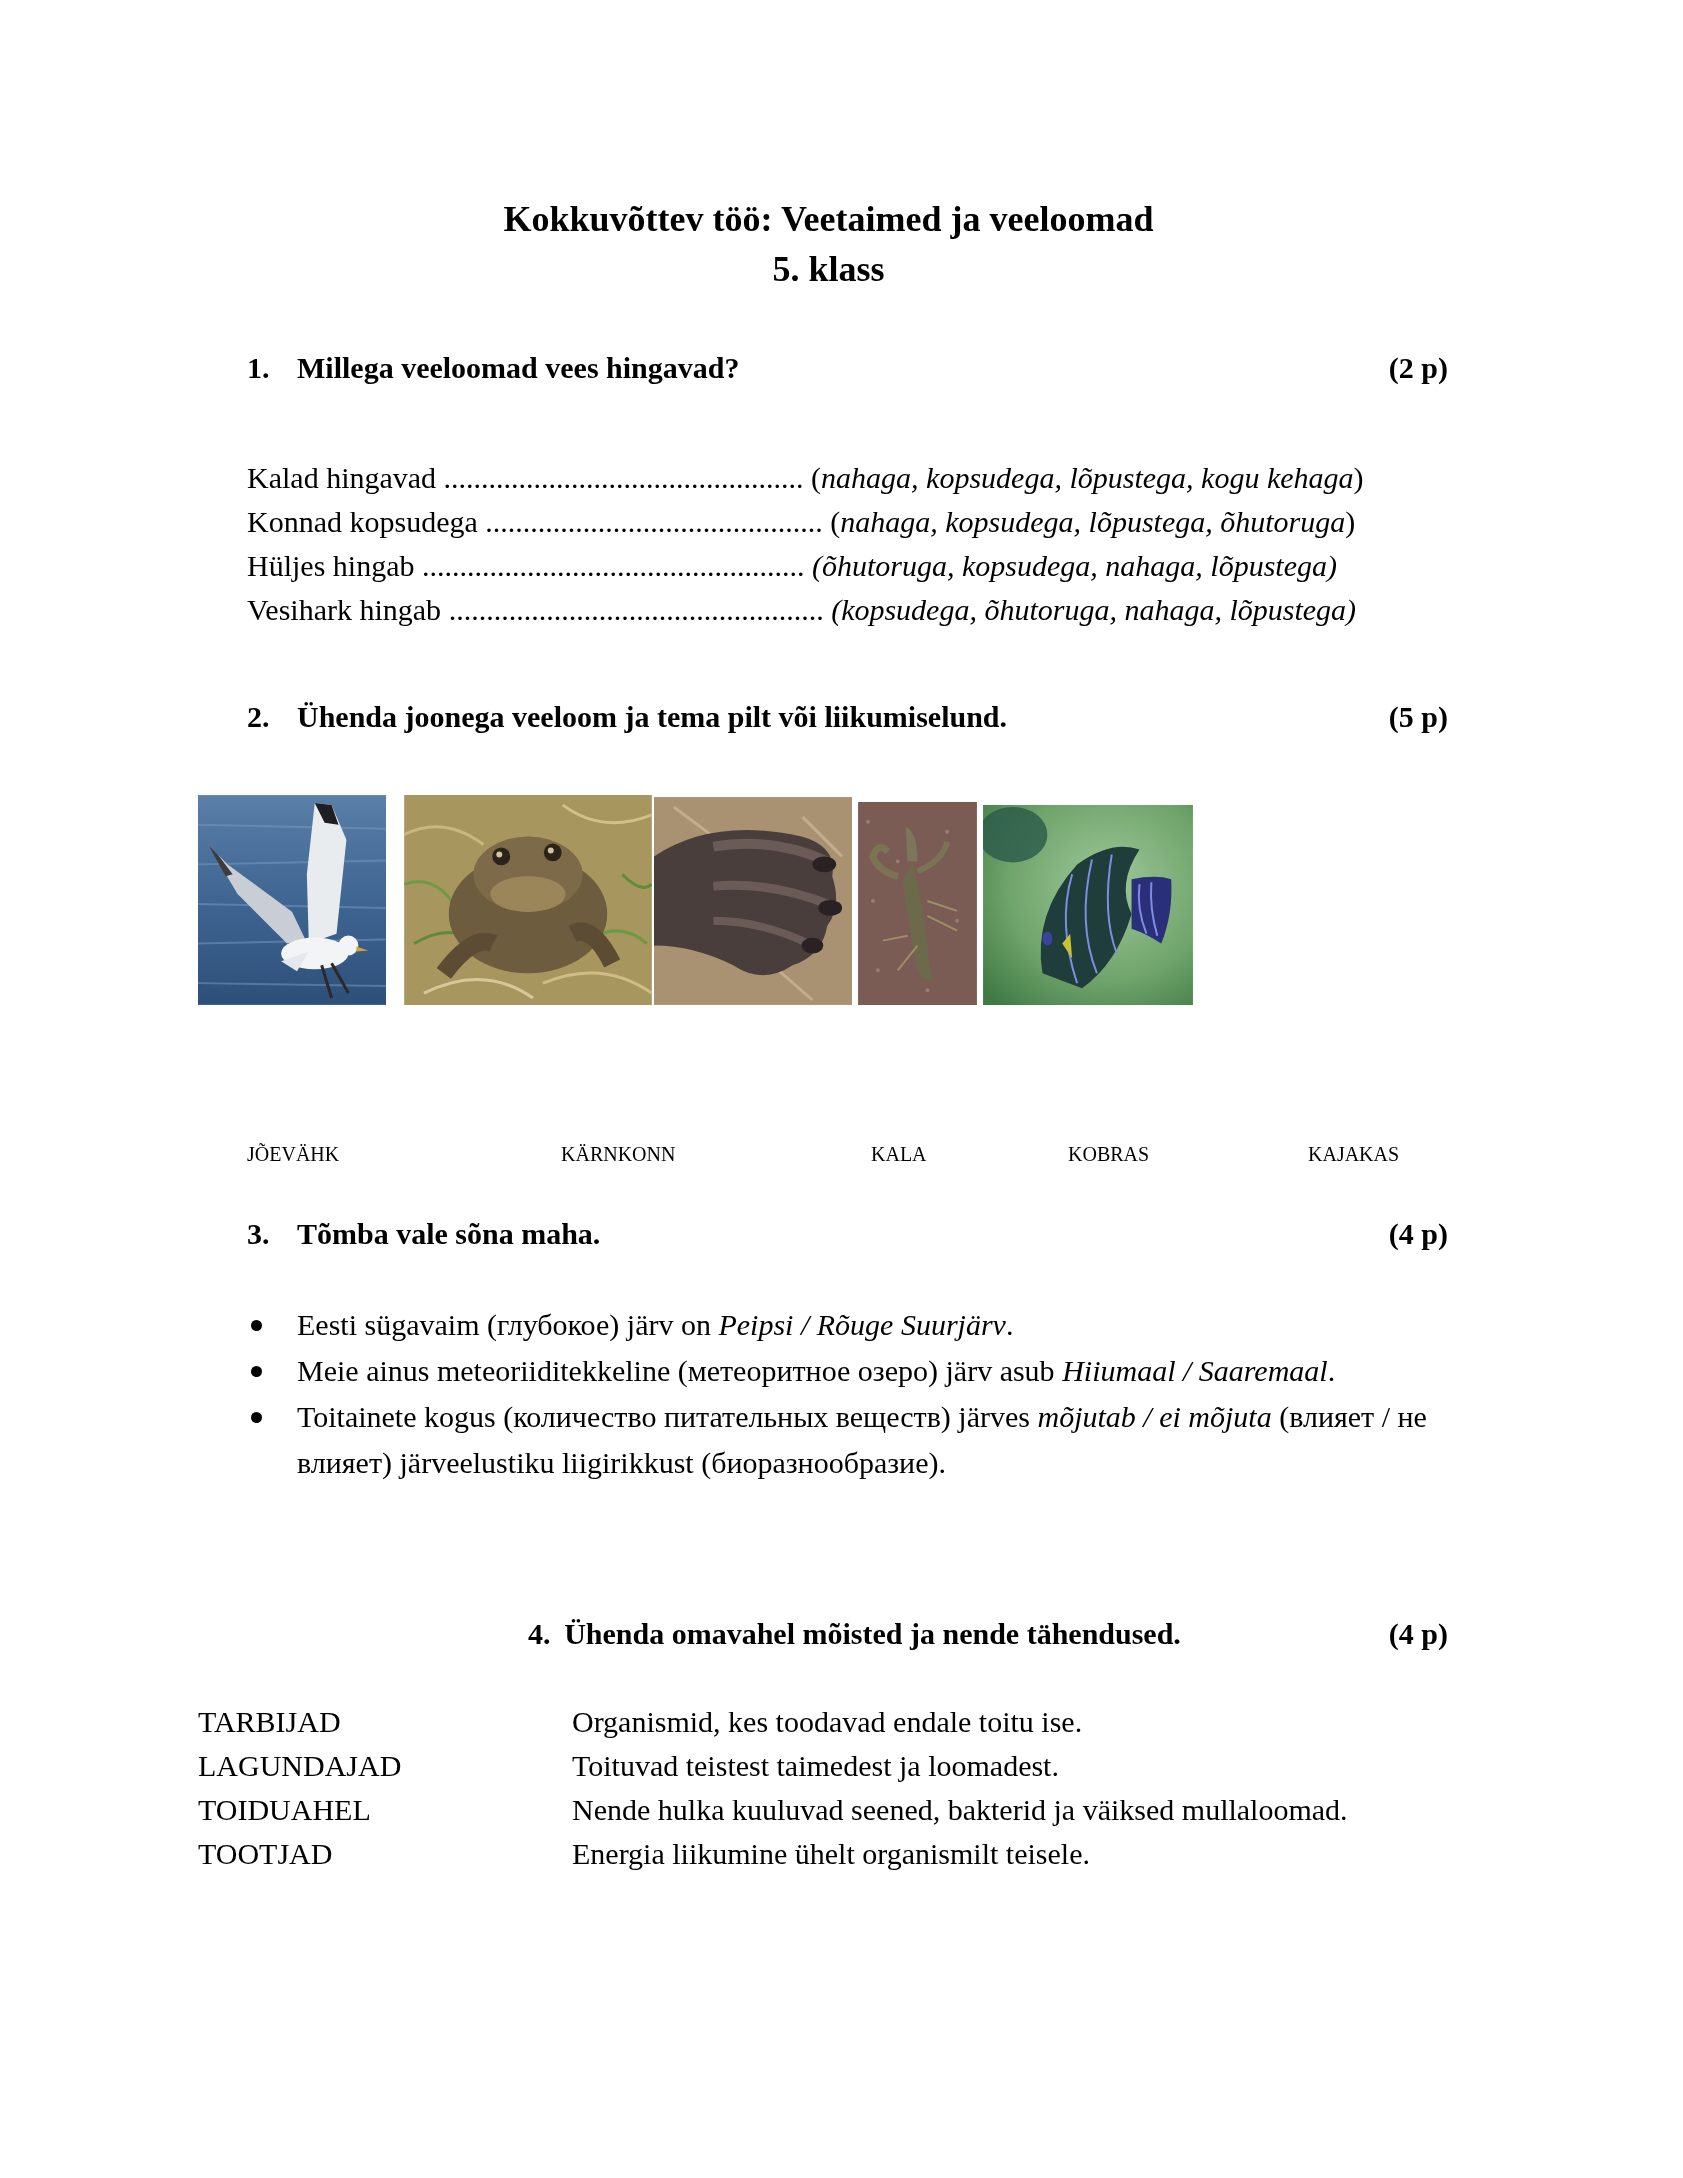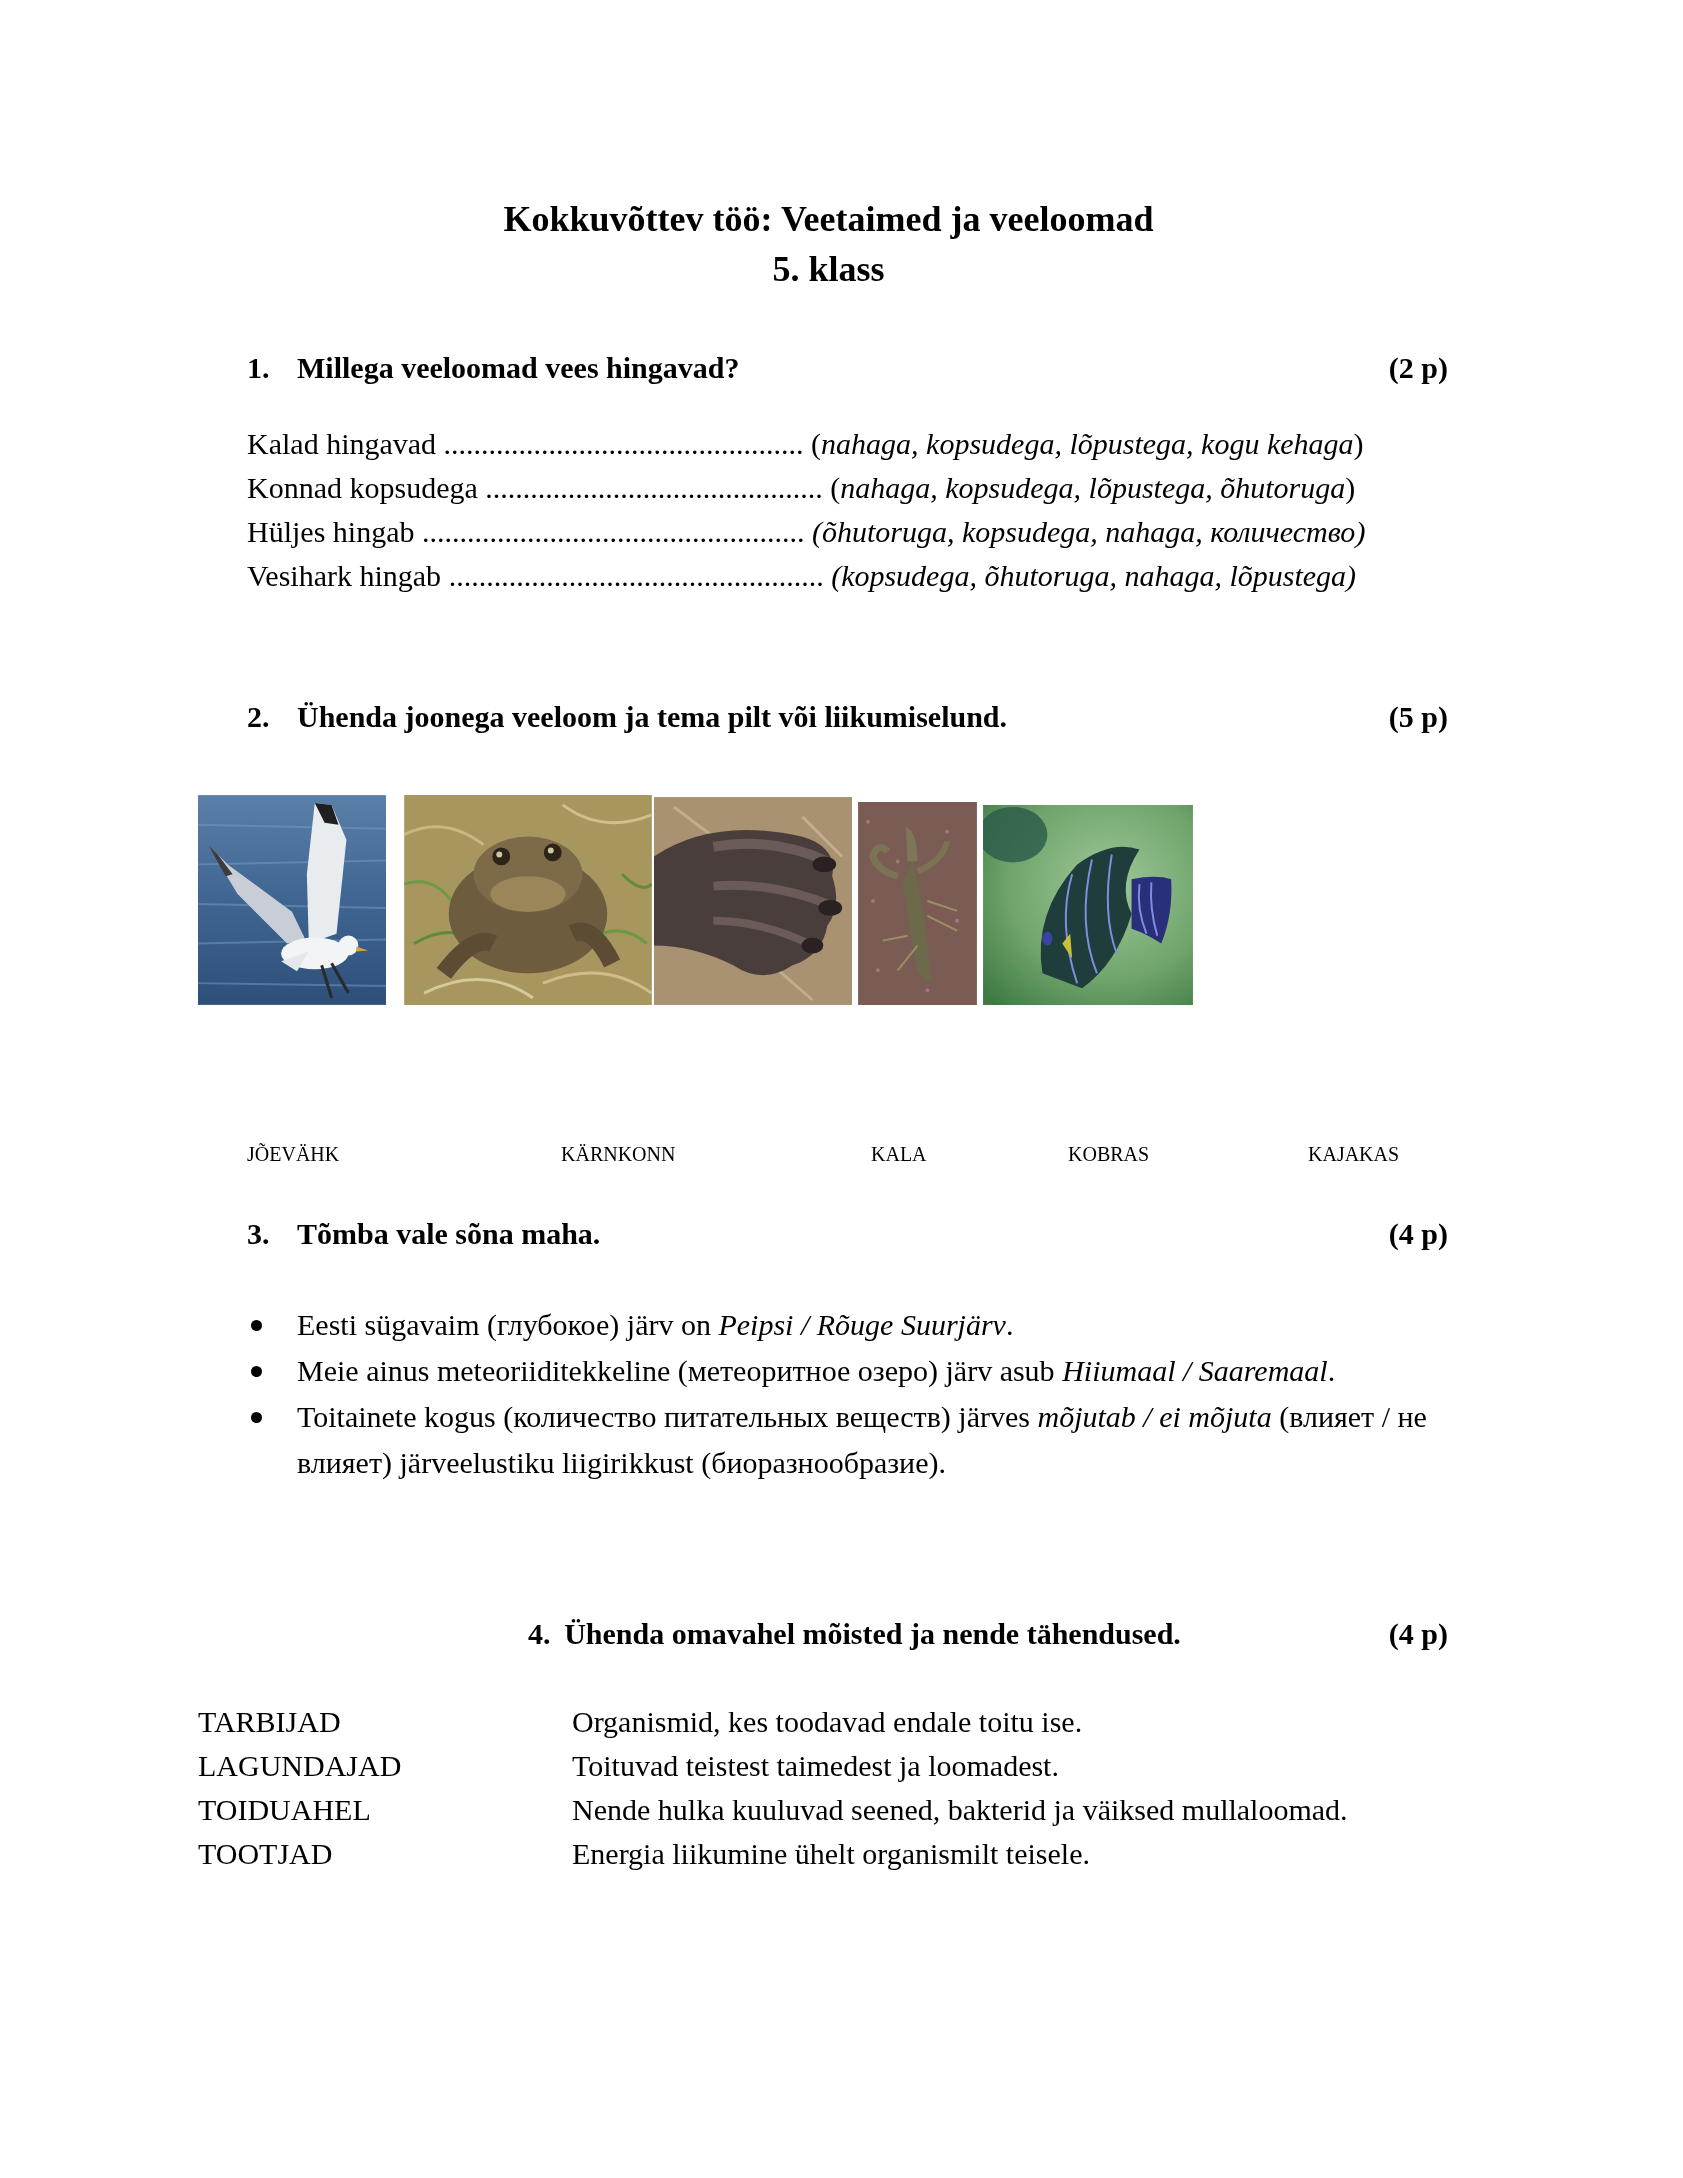--- a/index.html
+++ b/index.html
@@ -10,21 +10,21 @@
     }
     .abs { position: absolute; white-space: nowrap; }
     .title {
       left: 0; width: 1657px; text-align: center;
       font-weight: bold; font-size: 36px; line-height: 51px;
     }
     .qhead { left: 247px; width: 1201px; font-weight: bold; font-size: 30px; line-height: 40px; }
     .qhead .num { display: inline-block; width: 50px; }
     .qhead .pts { position: absolute; right: 0; top: 0; }
     .body-text { font-size: 30px; line-height: 44px; }
-    .q1 { left: 247px; top: 422px; }
+    .q1 { left: 247px; top: 456px; }
     .q1 .row { height: 44px; }
     .q1 i { font-style: italic; }
     .photos { top: 780px; left: 0; width: 1683px; height: 218px; }
     .photo { position: absolute; overflow: hidden; }
     .names { top: 1127px; font-size: 20px; line-height: 40px; margin-top: 7px; }
     .bullets { left: 247px; top: 1302px; font-size: 30px; line-height: 46px; }
     .bullets .item { position: relative; padding-left: 50px; white-space: normal; width: 1188px; }
     .bullets .dot { position: absolute; left: 4px; top: 18px; width: 11px; height: 11px; border-radius: 50%; background: #000; }
     .q4 { left: 198px; top: 1700px; font-size: 30px; line-height: 44px; }
     .q4 .row { position: relative; height: 44px; }
@@ -49,21 +49,21 @@
     <span>(</span><i>nahaga, kopsudega, lõpustega, kogu kehaga</i><span>)</span>
   </div>
   <div class="row">
     <span>Konnad kopsudega</span>
     <span>.............................................</span>
     <span>(</span><i>nahaga, kopsudega, lõpustega, õhutoruga</i><span>)</span>
   </div>
   <div class="row">
     <span>Hüljes hingab</span>
     <span>...................................................</span>
-    <i><span>(</span><span>õhutoruga, kopsudega, nahaga, количество</span><span>)</span></i>
+    <i><span>(</span><span>õhutoruga, kopsudega, nahaga, lõpustega</span><span>)</span></i>
   </div>
   <div class="row">
     <span>Vesihark hingab</span>
     <span>..................................................</span>
     <i><span>(</span><span>kopsudega, õhutoruga, nahaga, lõpustega</span><span>)</span></i>
   </div>
 </div>
 
 <div class="abs qhead" style="top:697px;">
   <span class="num">2.</span><span>Ühenda joonega veeloom ja tema pilt või liikumiselund.</span>

